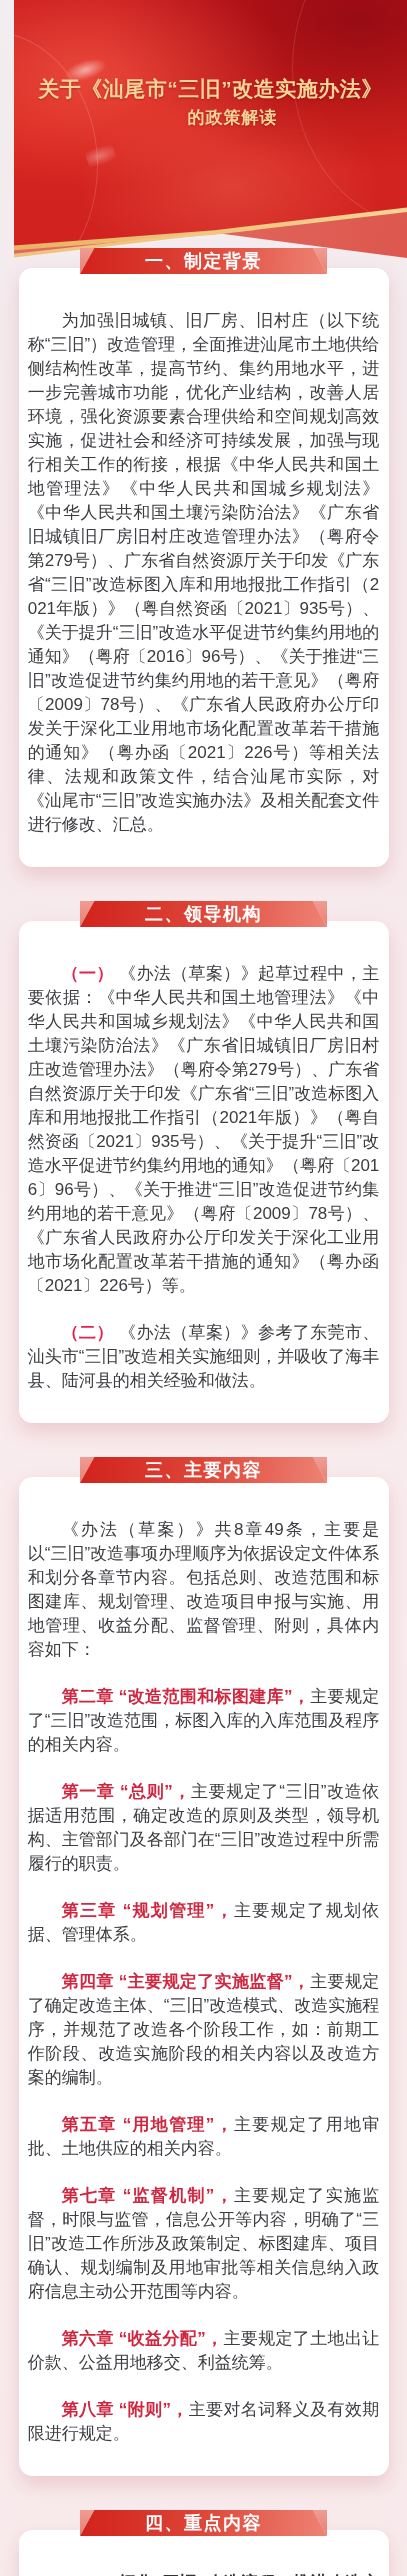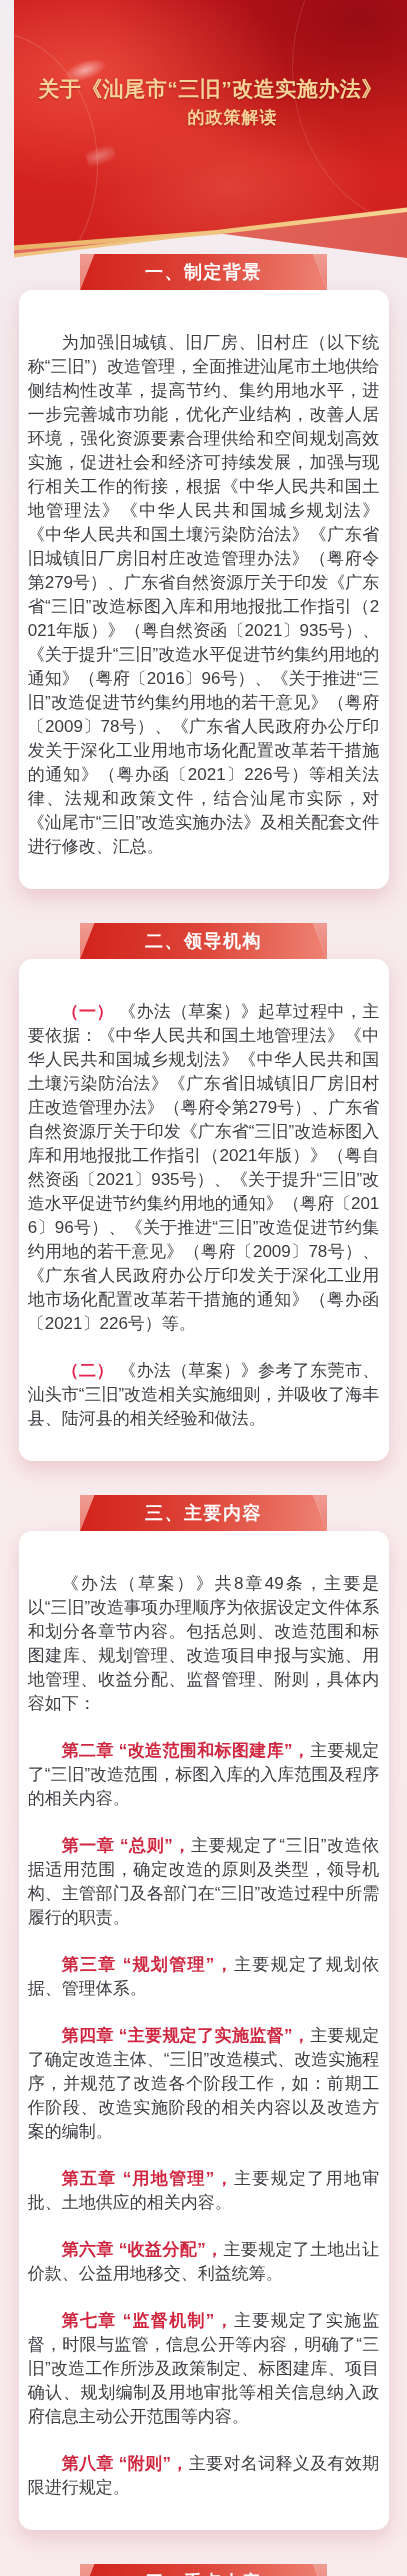--- a/index.html
+++ b/index.html
@@ -39,21 +39,21 @@
     font-size:21px;font-weight:700;letter-spacing:0.5px;line-height:31px;
     color:#f6d397;text-shadow:0 1px 2.1px rgba(90,0,0,.35);
   }
   .hdr-title .l2{
     font-size:17px;font-weight:700;letter-spacing:1px;line-height:27px;
     color:#f6d397;text-shadow:0 1px 2.1px rgba(90,0,0,.35);padding-left:44px;
   }
   
   .section{position:relative;margin-top:34px;}
   .section.first{margin-top:-18px;}
-  .ribbon{position:relative;width:247px;height:36px;margin:14px auto;z-index:3;}
+  .ribbon{position:relative;width:247px;height:26px;margin:8px auto;z-index:3;}
   .ribbon .fold{position:absolute;top:0;width:100%;height:100%;}
   .ribbon .fold.fl{background:linear-gradient(180deg,#f09c92,#e87f74);clip-path:polygon(0 0,14.4px 0,0 100%);}
   .ribbon .fold.fr{background:linear-gradient(180deg,#f09c92,#e87f74);clip-path:polygon(233px 0,247px 0,247px 100%);}
   .ribbon .band{
     position:absolute;inset:0;
     background:linear-gradient(95deg,#d1221b 0%,#dd4437 48%,#ee8374 100%);
     clip-path:polygon(14.4px 0,233px 0,247px 100%,0 100%);
     display:flex;align-items:center;justify-content:center;
     box-shadow:0 3.1px 7.2px rgba(180,40,40,.25);
   }
@@ -130,22 +130,22 @@
         <span>三、主要内容</span>
       </div>
     </div>
     <div class="card">
       <p><span>《办法（草案）》共8章49条，主要是以“三旧”改造事项办理顺序为依据设定文件体系和划分各章节内容。包括总则、改造范围和标图建库、规划管理、改造项目申报与实施、用地管理、收益分配、监督管理、附则，具体内容如下：</span></p>
       <p><span class="chap">第二章 “改造范围和标图建库”，</span><span>主要规定了“三旧”改造范围，标图入库的入库范围及程序的相关内容。</span></p>
       <p><span class="chap">第一章 “总则”，</span><span>主要规定了“三旧”改造依据适用范围，确定改造的原则及类型，领导机构、主管部门及各部门在“三旧”改造过程中所需履行的职责。</span></p>
       <p><span class="chap">第三章 “规划管理”，</span><span>主要规定了规划依据、管理体系。</span></p>
       <p><span class="chap">第四章 “主要规定了实施监督”，</span><span>主要规定了确定改造主体、“三旧”改造模式、改造实施程序，并规范了改造各个阶段工作，如：前期工作阶段、改造实施阶段的相关内容以及改造方案的编制。</span></p>
       <p><span class="chap">第五章 “用地管理”，</span><span>主要规定了用地审批、土地供应的相关内容。</span></p>
+      <p><span class="chap">第七章 “监督机制”，</span><span>主要规定了实施监督，时限与监管，信息公开等内容，明确了“三旧”改造工作所涉及政策制定、标图建库、项目确认、规划编制及用地审批等相关信息纳入政府信息主动公开范围等内容。</span></p>
       <p><span class="chap">第六章 “收益分配”，</span><span>主要规定了土地出让价款、公益用地移交、利益统筹。</span></p>
-      <p><span class="chap">第七章 “监督机制”，</span><span>主要规定了实施监督，时限与监管，信息公开等内容，明确了“三旧”改造工作所涉及政策制定、标图建库、项目确认、规划编制及用地审批等相关信息纳入政府信息主动公开范围等内容。</span></p>
       <p><span class="chap">第八章 “附则”，</span><span>主要对名词释义及有效期限进行规定。</span></p>
     </div>
   </div>
 
   <div class="section">
     <div class="ribbon">
       <div class="fold fl"></div>
       <div class="fold fr"></div>
       <div class="band">
         <span>四、重点内容</span>

